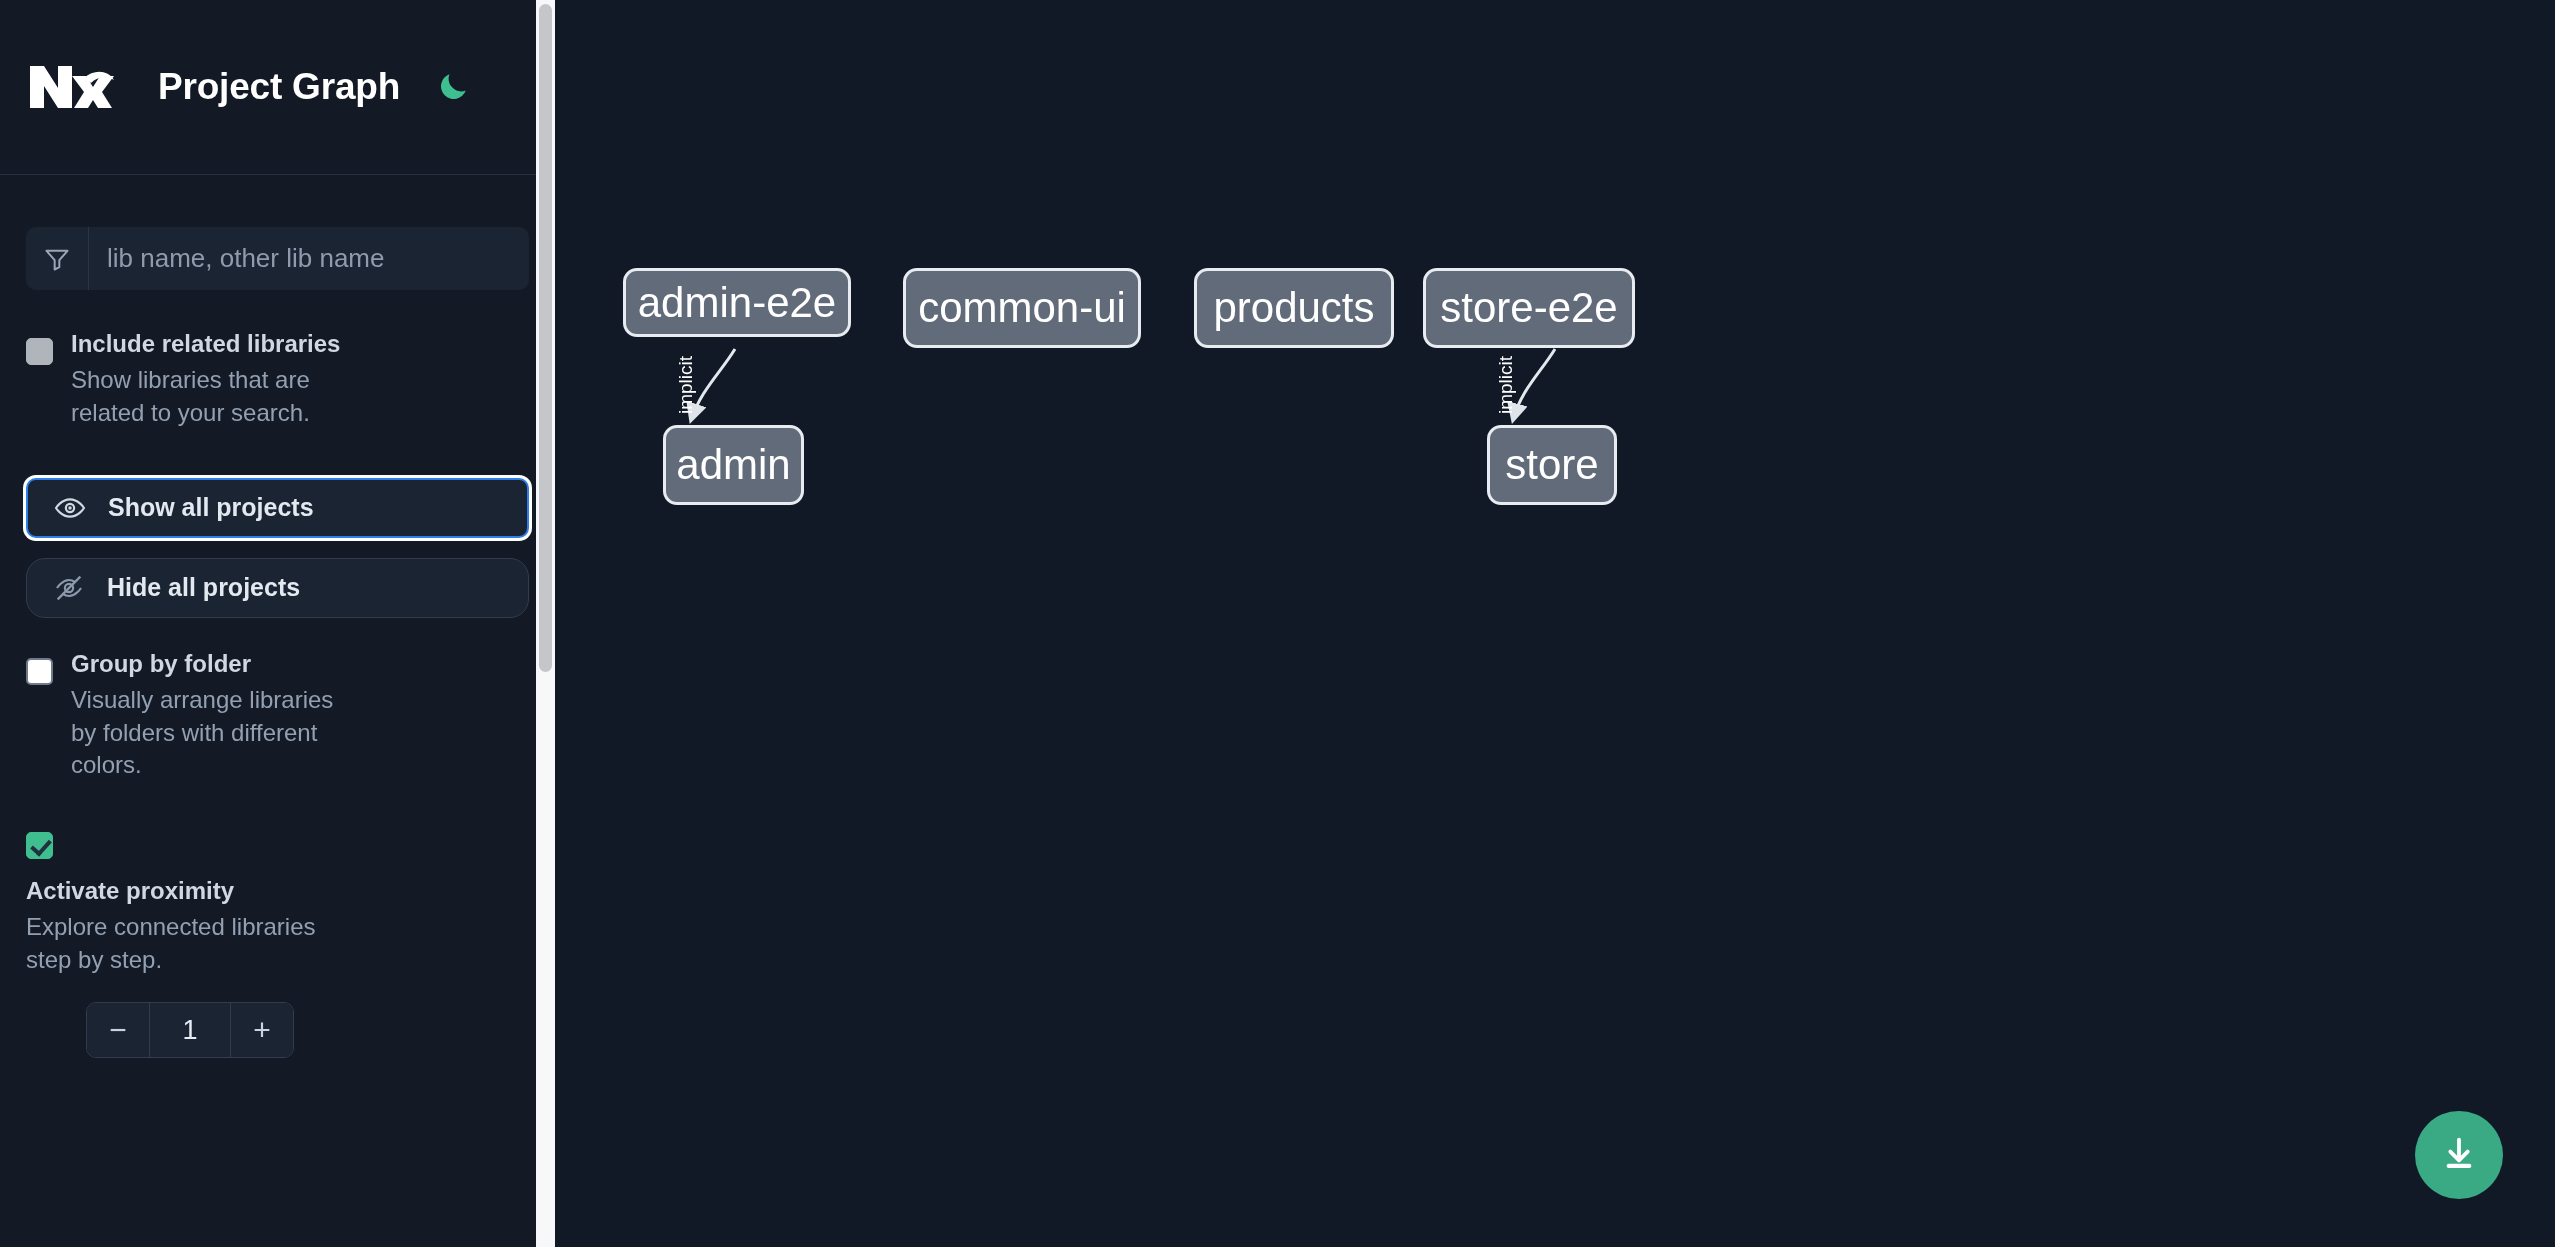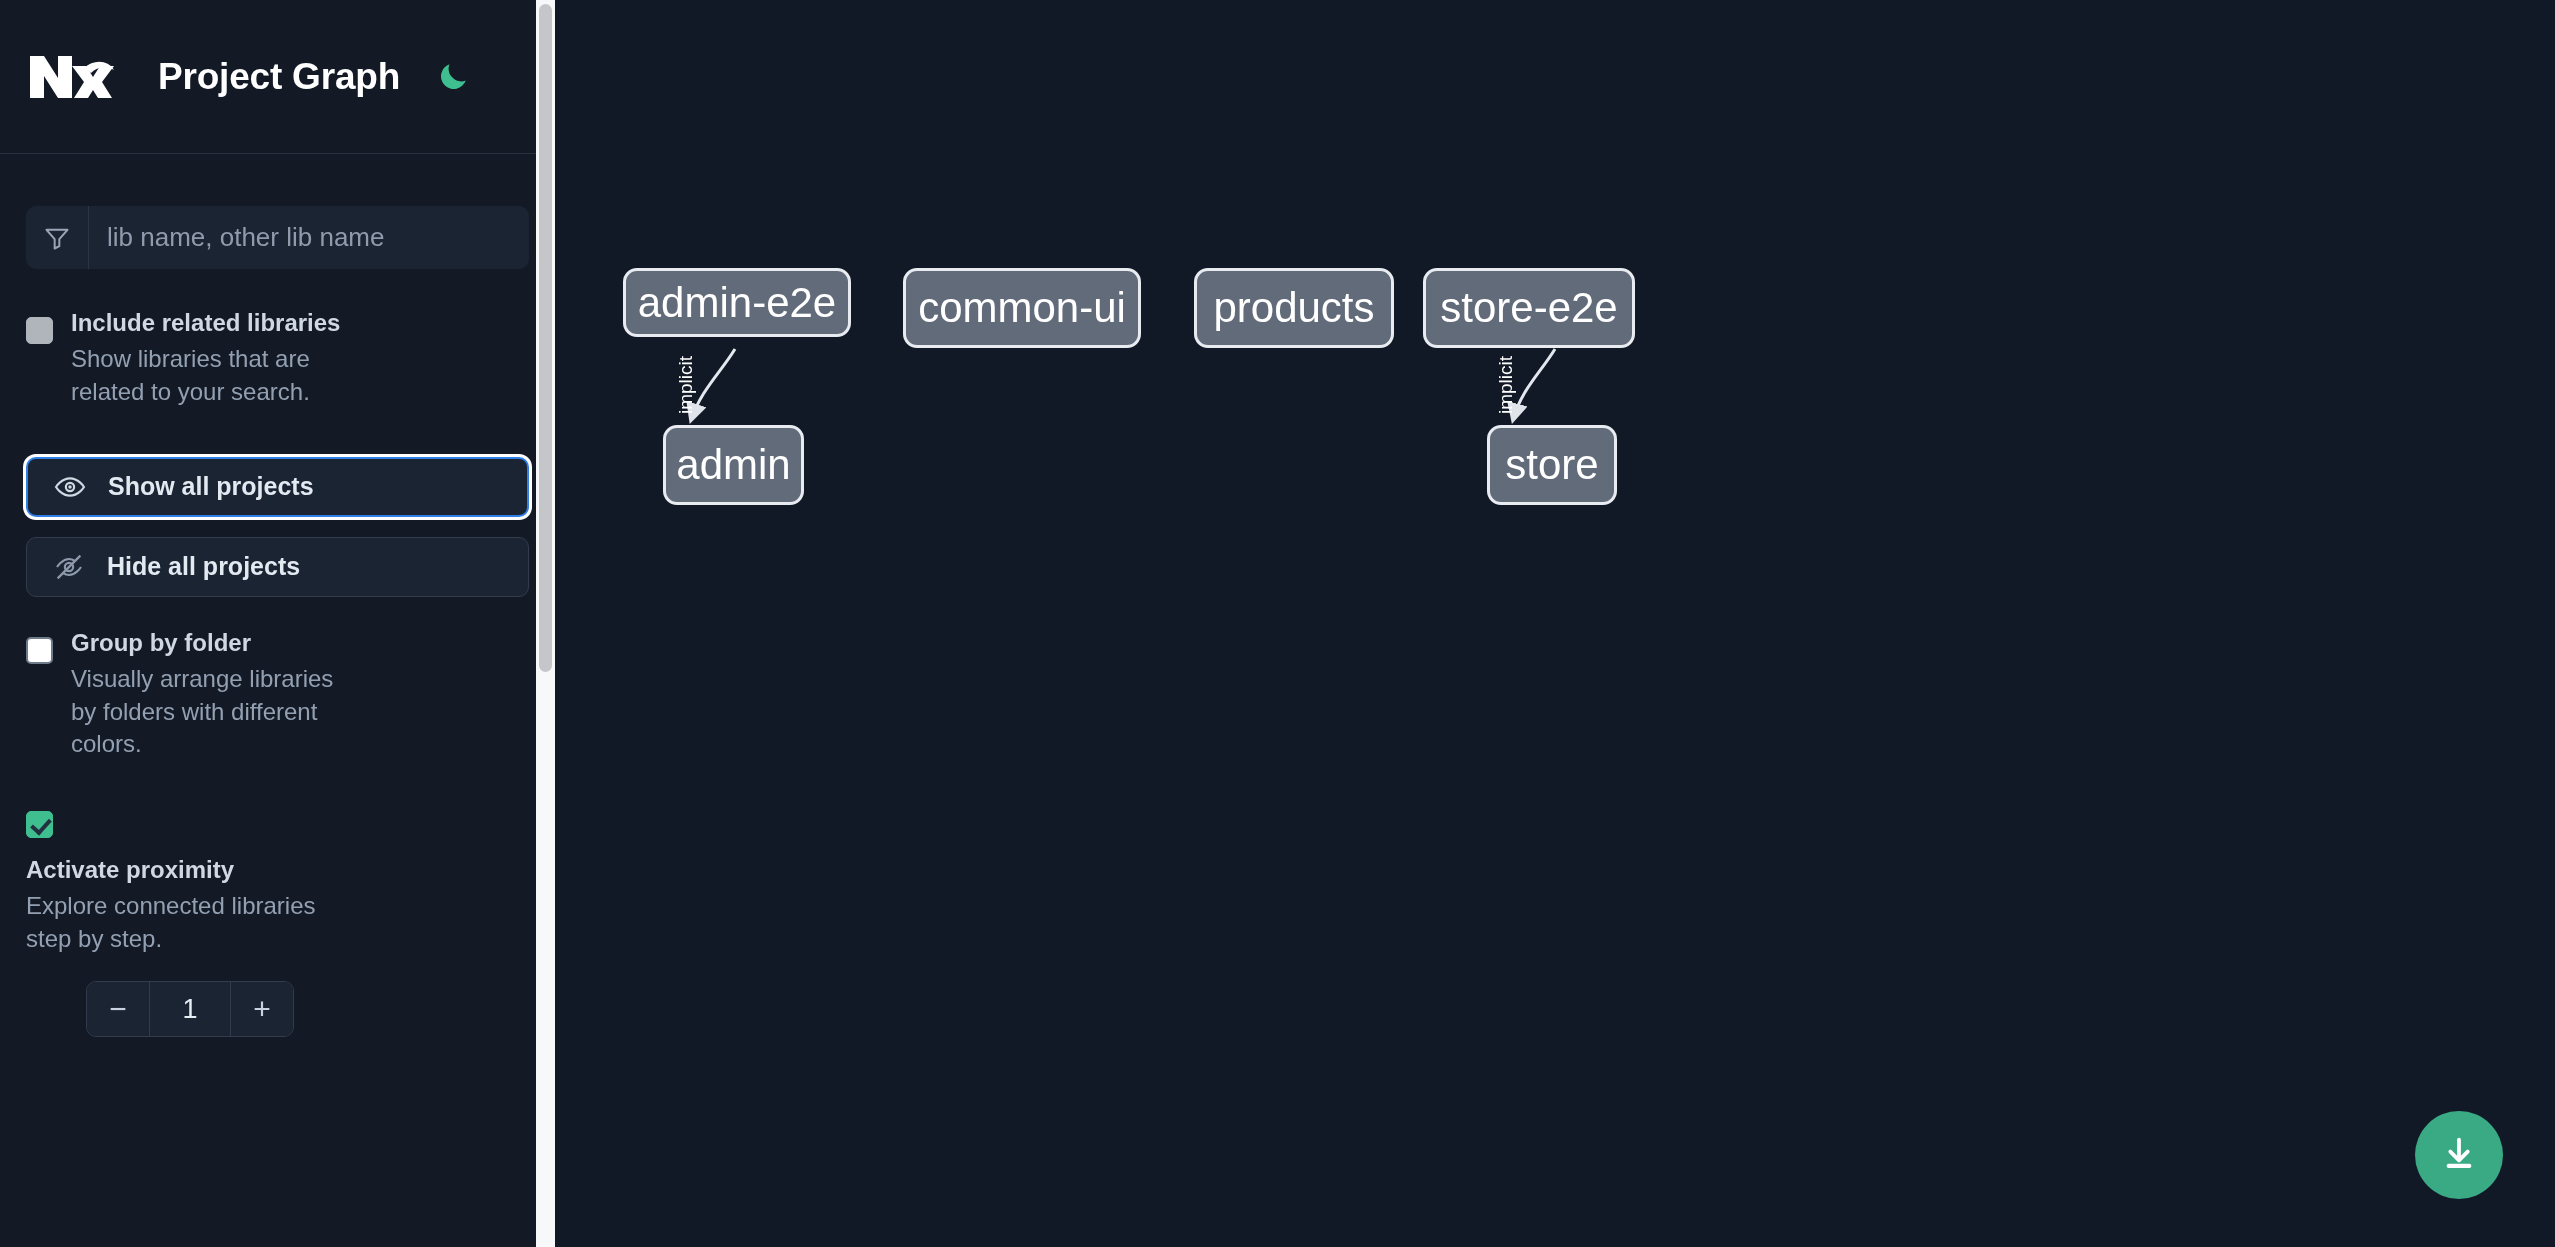--- a/index.html
+++ b/index.html
@@ -13,21 +13,21 @@
 
   
   .sidebar {
     position: relative;
     width: 555px; height: 1247px;
     background: #131a26;
     flex: 0 0 555px;
     overflow: hidden;
   }
   .sidebar-header {
-    height: 154px;
+    height: 175px;
     display: flex;
     align-items: center;
     padding-left: 26px;
     border-bottom: 1px solid #27303f;
   }
   .nx-logo { width: 96px; height: 58px; flex: 0 0 96px; }
   .app-title {
     font-size: 37px;
     color: #ffffff;
     margin-left: 36px;
@@ -131,21 +131,21 @@
     display: flex;
     align-items: center;
     gap: 22px;
     padding-left: 26px;
     color: #e3e9f1;
     font-size: 25px;
     font-weight: bold;
     cursor: pointer;
     font-family: "Liberation Sans", sans-serif;
   }
-  .btn + .btn { margin-top: 20px; }
+  .btn + .btn { margin-top: 20px; border-radius: 19px; }
   .btn.focused {
     border: 2px solid #2f7fe8;
     box-shadow: 0 0 0 3px #ffffff;
   }
   .btn-icon { width: 32px; height: 32px; flex: 0 0 32px; display:flex; align-items:center; }
 
   
   .stepper {
     margin: 26px 0 0 60px;
     display: flex;

